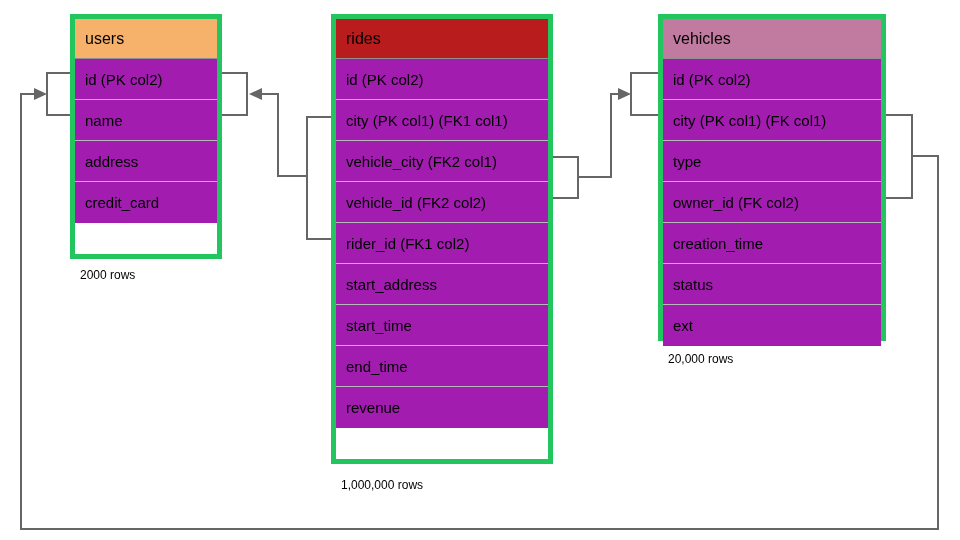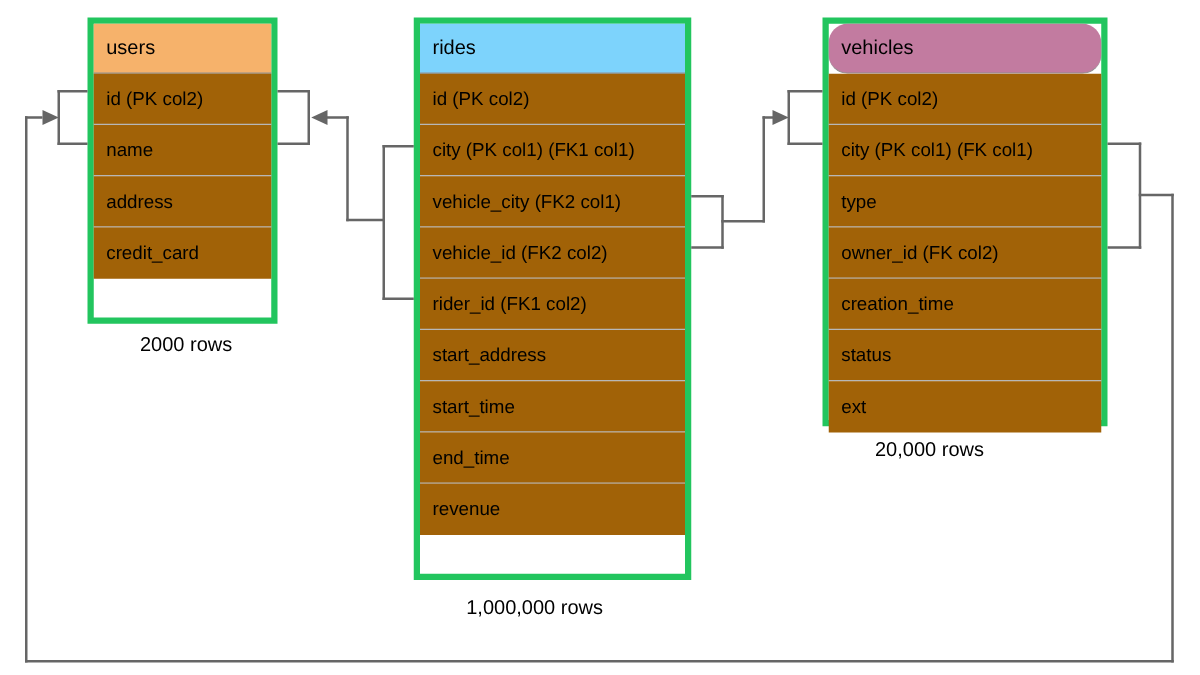--- a/index.html
+++ b/index.html
@@ -11,26 +11,26 @@
     position:absolute; background:#fff;
     border:5px solid #22c55e; box-sizing:border-box;
   }
   .db-table-header {
     height:40px; display:flex; align-items:center;
     padding-left:10px; font-size:16px;
     border-bottom:1px solid #8f8f8f; box-sizing:border-box;
   }
   .db-table-row {
     height:41px; display:flex; align-items:center;
-    padding-left:10px; font-size:15px; background:#a16207;
+    padding-left:10px; font-size:15px; background:#a21caf;
     border-bottom:1px solid #b7b7b7; box-sizing:border-box;
     white-space:nowrap; overflow:hidden;
   }
   .db-table-row:last-child { border-bottom:none; }
-  .rowcount { position:absolute; font-size:16px;margin-left:32px; }
+  .rowcount { position:absolute; font-size:12px; }
   .seg { position:absolute; background:#666666; }
   .arrow-left {
     position:absolute; width:0; height:0;
     border-top:6px solid transparent; border-bottom:6px solid transparent;
     border-right:13px solid #666666;
   }
   .arrow-right {
     position:absolute; width:0; height:0;
     border-top:6px solid transparent; border-bottom:6px solid transparent;
     border-left:13px solid #666666;
@@ -44,35 +44,35 @@
   <div class="db-table" style="left:70px; top:14px; width:152px; height:245px;">
     <div class="db-table-header" style="background-color: rgb(246, 178, 107);">users</div>
     <div class="db-table-row">id (PK col2)</div>
     <div class="db-table-row">name</div>
     <div class="db-table-row">address</div>
     <div class="db-table-row">credit_card</div>
   </div>
   <div class="rowcount" style="left:80px; top:268px;">2000 rows</div>
 
   <div class="db-table" style="left:331px; top:14px; width:222px; height:450px;">
-    <div class="db-table-header" style="background-color: #7dd3fc;">rides</div>
+    <div class="db-table-header" style="background-color: #b91c1c;">rides</div>
     <div class="db-table-row">id (PK col2)</div>
     <div class="db-table-row">city (PK col1) (FK1 col1)</div>
     <div class="db-table-row">vehicle_city (FK2 col1)</div>
     <div class="db-table-row">vehicle_id (FK2 col2)</div>
     <div class="db-table-row">rider_id (FK1 col2)</div>
     <div class="db-table-row">start_address</div>
     <div class="db-table-row">start_time</div>
     <div class="db-table-row">end_time</div>
     <div class="db-table-row">revenue</div>
   </div>
   <div class="rowcount" style="left:341px; top:478px;">1,000,000 rows</div>
 
   <div class="db-table" style="left:658px; top:14px; width:228px; height:327px;">
-    <div class="db-table-header" style="background-color: rgb(194, 123, 160); border-radius: 15px;">vehicles</div>
+    <div class="db-table-header" style="background-color: rgb(194, 123, 160);">vehicles</div>
     <div class="db-table-row">id (PK col2)</div>
     <div class="db-table-row">city (PK col1) (FK col1)</div>
     <div class="db-table-row">type</div>
     <div class="db-table-row">owner_id (FK col2)</div>
     <div class="db-table-row">creation_time</div>
     <div class="db-table-row">status</div>
     <div class="db-table-row">ext</div>
   </div>
   <div class="rowcount" style="left:668px; top:352px;">20,000 rows</div>
 

